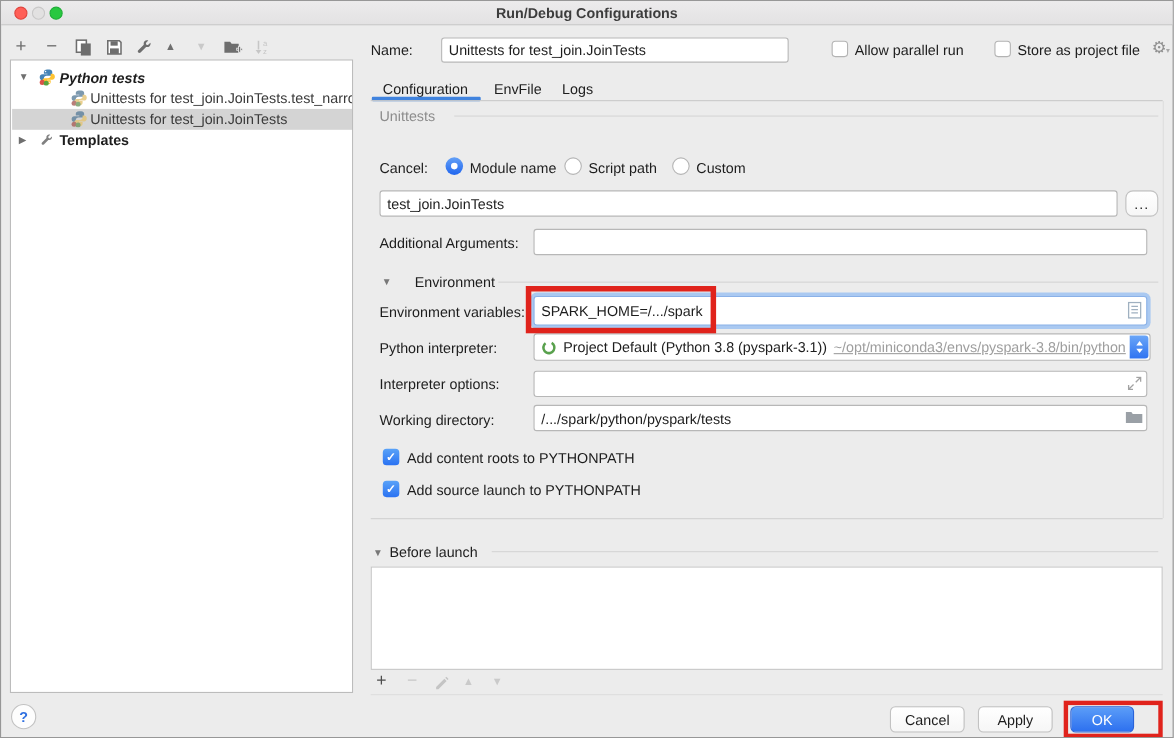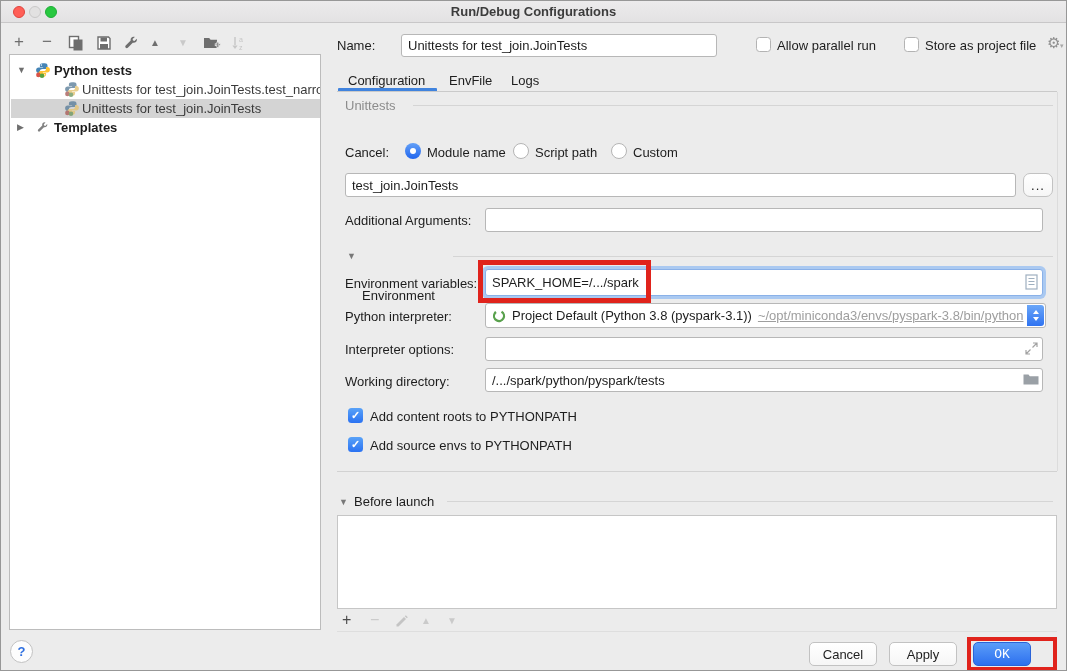--- a/index.html
+++ b/index.html
@@ -126,21 +126,21 @@
       <span class="ticon" style="left:24px;">
         <svg width="16" height="16" viewBox="0 0 16 16">
             <path fill="#4584b6" d="M7.9 1.2c-1.9 0-3 .8-3 2.3v1.6h3.2v.5H3.6c-1.5 0-2.5 1-2.5 2.6 0 1.6 1 2.7 2.5 2.7h1.3V9.2c0-1.4 1.1-2.3 2.5-2.3h3c1.2 0 2.1-.9 2.1-2.1V3.5c0-1.5-1.1-2.3-2.6-2.3z"></path>
             <circle cx="6.4" cy="3" r="0.7" fill="#fff"></circle>
             <path fill="#ffc331" d="M8.1 14.8c1.9 0 3-.8 3-2.3v-1.6H7.9v-.5h4.5c1.5 0 2.5-1 2.5-2.6 0-1.6-1-2.7-2.5-2.7h-1.3v1.7c0 1.4-1.1 2.3-2.5 2.3h-3c-1.2 0-2.1.9-2.1 2.1v1.3c0 1.5 1.1 2.3 2.6 2.3z"></path>
             <circle cx="9.6" cy="12.9" r="0.7" fill="#fff"></circle>
             <circle cx="3.4" cy="12.9" r="2.3" fill="#db5247"></circle>
             <circle cx="7" cy="13.7" r="2.3" fill="#59a33e"></circle>
           </svg>
       </span>
-      <span class="tlabel b" style="left:43px;">Python tests</span>
+      <span class="tlabel b" style="left:43px;font-style:italic;">Python tests</span>
     </div>
     <div class="trow" style="top:25px;">
       <span class="ticon faded" style="left:53px;">
         <svg width="16" height="16" viewBox="0 0 16 16">
             <path fill="#4584b6" d="M7.9 1.2c-1.9 0-3 .8-3 2.3v1.6h3.2v.5H3.6c-1.5 0-2.5 1-2.5 2.6 0 1.6 1 2.7 2.5 2.7h1.3V9.2c0-1.4 1.1-2.3 2.5-2.3h3c1.2 0 2.1-.9 2.1-2.1V3.5c0-1.5-1.1-2.3-2.6-2.3z"></path>
             <path fill="#ffc331" d="M8.1 14.8c1.9 0 3-.8 3-2.3v-1.6H7.9v-.5h4.5c1.5 0 2.5-1 2.5-2.6 0-1.6-1-2.7-2.5-2.7h-1.3v1.7c0 1.4-1.1 2.3-2.5 2.3h-3c-1.2 0-2.1.9-2.1 2.1v1.3c0 1.5 1.1 2.3 2.6 2.3z"></path>
             <circle cx="3.4" cy="12.9" r="2.3" fill="#db5247"></circle>
             <circle cx="7" cy="13.7" r="2.3" fill="#59a33e"></circle>
           </svg>
       </span>
@@ -201,21 +201,21 @@
     <span>test_join.JoinTests</span>
   </div>
   <div class="btn" style="left:1022px; top:172px; width:30px; height:24px; border-radius:7px; letter-spacing:1px;">...</div>
 
   <div class="lbl" style="left:344px; top:212px;">Additional Arguments:</div>
   <div class="field" style="left:484px; top:207px; width:558px; height:24px;">
     <span></span>
   </div>
 
   <div class="sec-arrow" style="left:346px; top:250px;">▼</div>
-  <div class="lbl" style="left:361px; top:248px;margin-top:39px;">Environment</div>
+  <div class="lbl" style="left:376px; top:248px;">Environment</div>
   <div class="hline" style="left:452px; top:255px; width:600px;"></div>
 
   <div class="lbl" style="left:344px; top:275px;">Environment variables:</div>
   <div class="field" style="left:484px; top:268px; width:558px; height:27px; border-color:#8ab1e8; box-shadow:0 0 0 3px #aac9f1;">
     <span>SPARK_HOME=/.../spark</span>
   </div>
   <div class="icon-in-field" style="left:1024px; top:273px;">
     <svg width="13" height="16" viewBox="0 0 13 16">
         <rect x="1" y="1" width="11" height="14" fill="#fff" stroke="#9fb0c0" stroke-width="1.2"></rect>
         <path stroke="#9fb0c0" stroke-width="1.2" d="M3.5 4.5h6M3.5 7.5h6M3.5 10.5h6" fill="none"></path>
@@ -258,21 +258,21 @@
       </svg>
   </div>
 
   <div class="cb checked" style="left:347px; top:407px;">
       <span>✓</span>
     </div>
   <div class="lbl" style="left:369px; top:408px;text-align:center;">Add content roots to PYTHONPATH</div>
   <div class="cb checked" style="left:347px; top:436px;">
       <span>✓</span>
     </div>
-  <div class="lbl" style="left:369px; top:437px;">Add source envs to PYTHONPATH</div>
+  <div class="lbl" style="left:369px; top:437px;">Add source launch to PYTHONPATH</div>
 
   <div class="hline" style="left:336px; top:470px; width:720px; background:#d2d2d2;"></div>
 
   <div class="sec-arrow" style="left:338px; top:496px;">▼</div>
   <div class="lbl" style="left:353px; top:493px;">Before launch</div>
   <div class="hline" style="left:446px; top:500px; width:606px;"></div>
 
   <div class="bl-panel"></div>
 
   <div class="tb-glyph" style="left:341px; top:611px; font-size:16px; color:#4c4c4c;">+</div>
@@ -283,16 +283,16 @@
         <path fill="#c4c4c4" d="M9.8 2.2l1-1 2 2-1 1z"></path>
       </svg>
   </div>
   <div class="tb-arrow" style="left:420px; top:614px; color:#cacaca;">▲</div>
   <div class="tb-arrow" style="left:446px; top:614px; color:#cacaca;">▼</div>
   <div class="hline" style="left:336px; top:630px; width:720px; background:#dedede;"></div>
 
   <div class="help-btn">?</div>
   <div class="btn" style="left:808px; top:641px; width:68px;">Cancel</div>
   <div class="btn" style="left:888px; top:641px; width:68px;">Apply</div>
-  <div class="btn primary" style="left:972px; top:641px; width:58px;font-family:Liberation Mono, monospace;">OK</div>
+  <div class="btn primary" style="left:972px; top:641px; width:58px;">OK</div>
   <div class="redbox thin" style="left:966px; top:636px; width:90px; height:34px;"></div>
 
 </div>
 
 </body></html>

